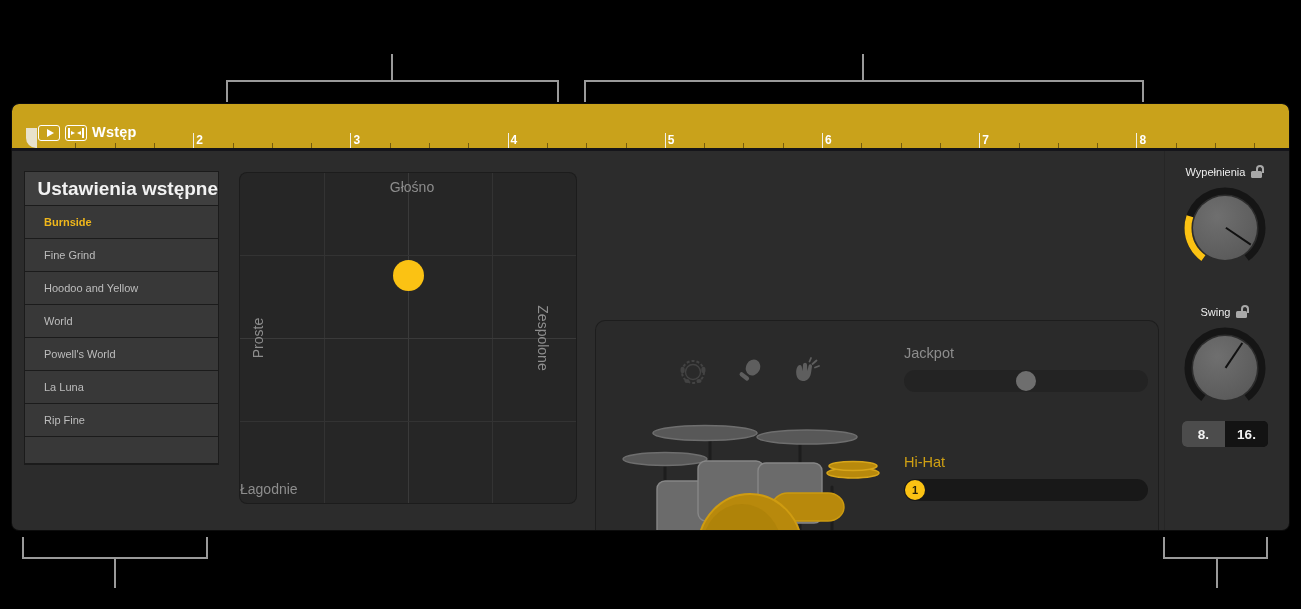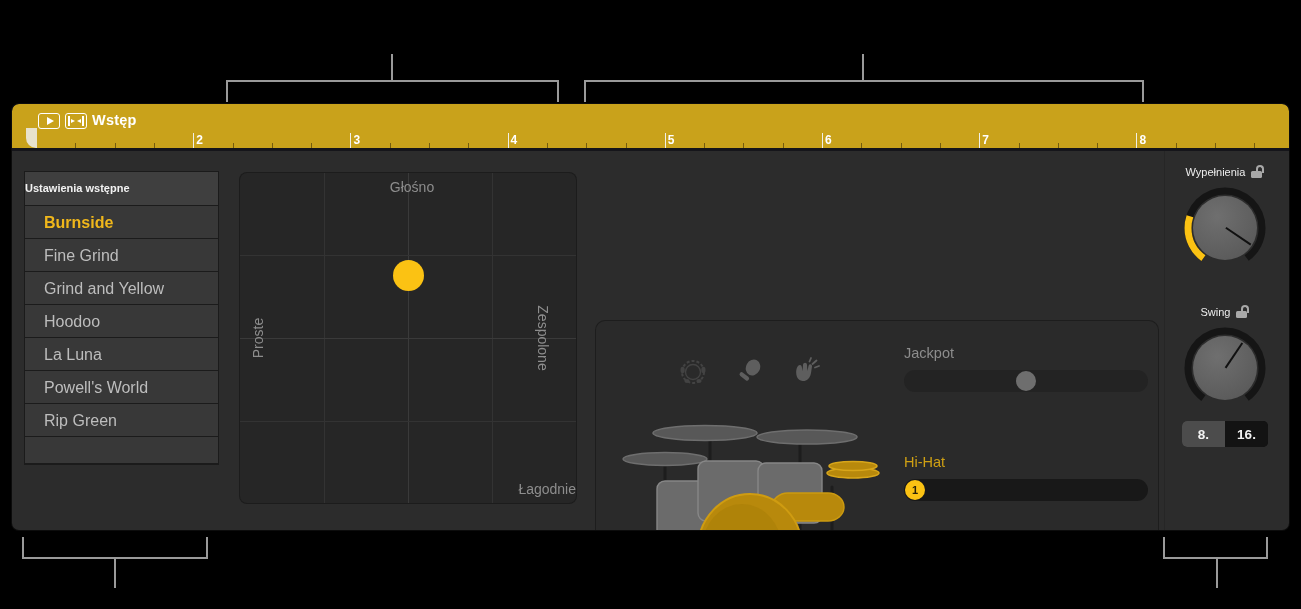--- a/index.html
+++ b/index.html
@@ -16,21 +16,21 @@
 
   
   #plugin{
     position:absolute;left:12px;top:104px;width:1277px;height:426px;
     background:#2c2c2c;border-radius:7px;overflow:hidden;
     box-shadow:0 0 0 1px #0c0c0c;
   }
 
   
   #hdr{position:absolute;left:0;top:0;width:100%;height:44px;background:#c9a21b;border-radius:7px 7px 0 0;}
-  #hdr-top{position:absolute;left:0;top:4px;width:100%;height:26px;padding-left:8px;}
+  #hdr-top{position:absolute;left:0;top:16px;width:100%;height:26px;padding-left:8px;}
   .hdr-icon{
     position:absolute;top:5px;width:22px;height:16px;
     border:1.6px solid #fff;border-radius:3px;box-sizing:border-box;
     display:flex;align-items:center;justify-content:center;
   }
   #icon-play{left:26px;}
   #icon-cycle{left:53px;}
   #icon-play .tri{
     width:0;height:0;border-left:7px solid #fff;
     border-top:4.5px solid transparent;border-bottom:4.5px solid transparent;
@@ -55,41 +55,41 @@
     background:#e8e2cd;border-radius:0 0 0 10px;
   }
   #hdr-shadow{position:absolute;left:0;top:44px;width:100%;height:3px;background:#15151a;}
 
   
   #body{position:absolute;left:0;top:47px;width:100%;height:379px;}
 
   
   #sidebar{position:absolute;left:12px;top:20px;width:193px;border:1px solid #1b1b1b;background:#3b3b3b;}
   #sidebar-head{
-    height:33px;line-height:33px;text-align:left;color:#f2f2f2;font-size:11px;font-weight:bold;
+    height:33px;line-height:33px;text-align:right;color:#f2f2f2;font-size:19px;font-weight:bold;
     background:#3f3f3f;border-bottom:1px solid #1b1b1b;
   }
   .side-item{
-    height:33px;line-height:33px;padding-left:19px;font-size:16px;color:#bdbdbd;
+    height:33px;line-height:33px;padding-left:19px;font-size:11px;color:#bdbdbd;
     border-bottom:1px solid #1b1b1b;background:#383838;box-sizing:border-box;
   }
   .side-item.sel{color:#f0b71b;font-weight:bold;}
   .side-item.blank{height:27px;}
 
   
   #xypad{
     position:absolute;left:228px;top:22px;width:336px;height:330px;
     background:#262626;border-radius:7px;box-shadow:0 0 0 1px #1c1c1c;overflow:hidden;
   }
   .grid-v,.grid-h{position:absolute;background:#333333;}
   .grid-v{top:0;bottom:0;width:1px;}
   .grid-h{left:0;right:0;height:1px;}
   .pad-lab{position:absolute;color:#8d8d8d;font-size:14px;}
   #pad-top{top:6px;left:8px;right:0;text-align:center;}
-  #pad-bot{bottom:6px;left:0;right:0;text-align:right;}
+  #pad-bot{bottom:6px;left:0;right:9px;text-align:left;}
   #pad-left{left:-22px;top:50%;transform:translateY(-50%) rotate(-90deg);width:80px;text-align:center;}
   #pad-right{right:-22px;top:50%;transform:translateY(-50%) rotate(90deg);width:110px;text-align:center;}
   #puck{
     position:absolute;width:31px;height:31px;border-radius:50%;
     background:#fbc213;left:calc(50% - 15.5px);top:87px;
   }
 
   
   #drumpanel{
     position:absolute;left:584px;top:170px;width:562px;height:334px;
@@ -210,25 +210,25 @@
   <div id="playhead"></div>
   <div id="hdr-shadow"></div>
 
   <div id="body">
 
     <div id="sidebar">
       <div id="sidebar-head">Ustawienia wstępne</div>
       <div id="sidebar-list">
           <div class="side-item sel"><span>Burnside</span></div>
           <div class="side-item"><span>Fine Grind</span></div>
-          <div class="side-item"><span>Grind and Yellow</span></div>
-          <div class="side-item"><span>Hoodoo</span></div>
+          <div class="side-item"><span>Hoodoo and Yellow</span></div>
+          <div class="side-item"><span>World</span></div>
+          <div class="side-item"><span>Powell's World</span></div>
           <div class="side-item"><span>La Luna</span></div>
-          <div class="side-item"><span>Powell's World</span></div>
-          <div class="side-item"><span>Rip Green</span></div>
+          <div class="side-item"><span>Rip Fine</span></div>
         </div>
       <div class="side-item blank"></div>
     </div>
 
     <div id="xypad">
       <div class="grid-v" style="left:84px;"></div>
       <div class="grid-v" style="left:168px;background:#3a3a3a;"></div>
       <div class="grid-v" style="left:252px;"></div>
       <div class="grid-h" style="top:82px;"></div>
       <div class="grid-h" style="top:165px;background:#3a3a3a;"></div>

